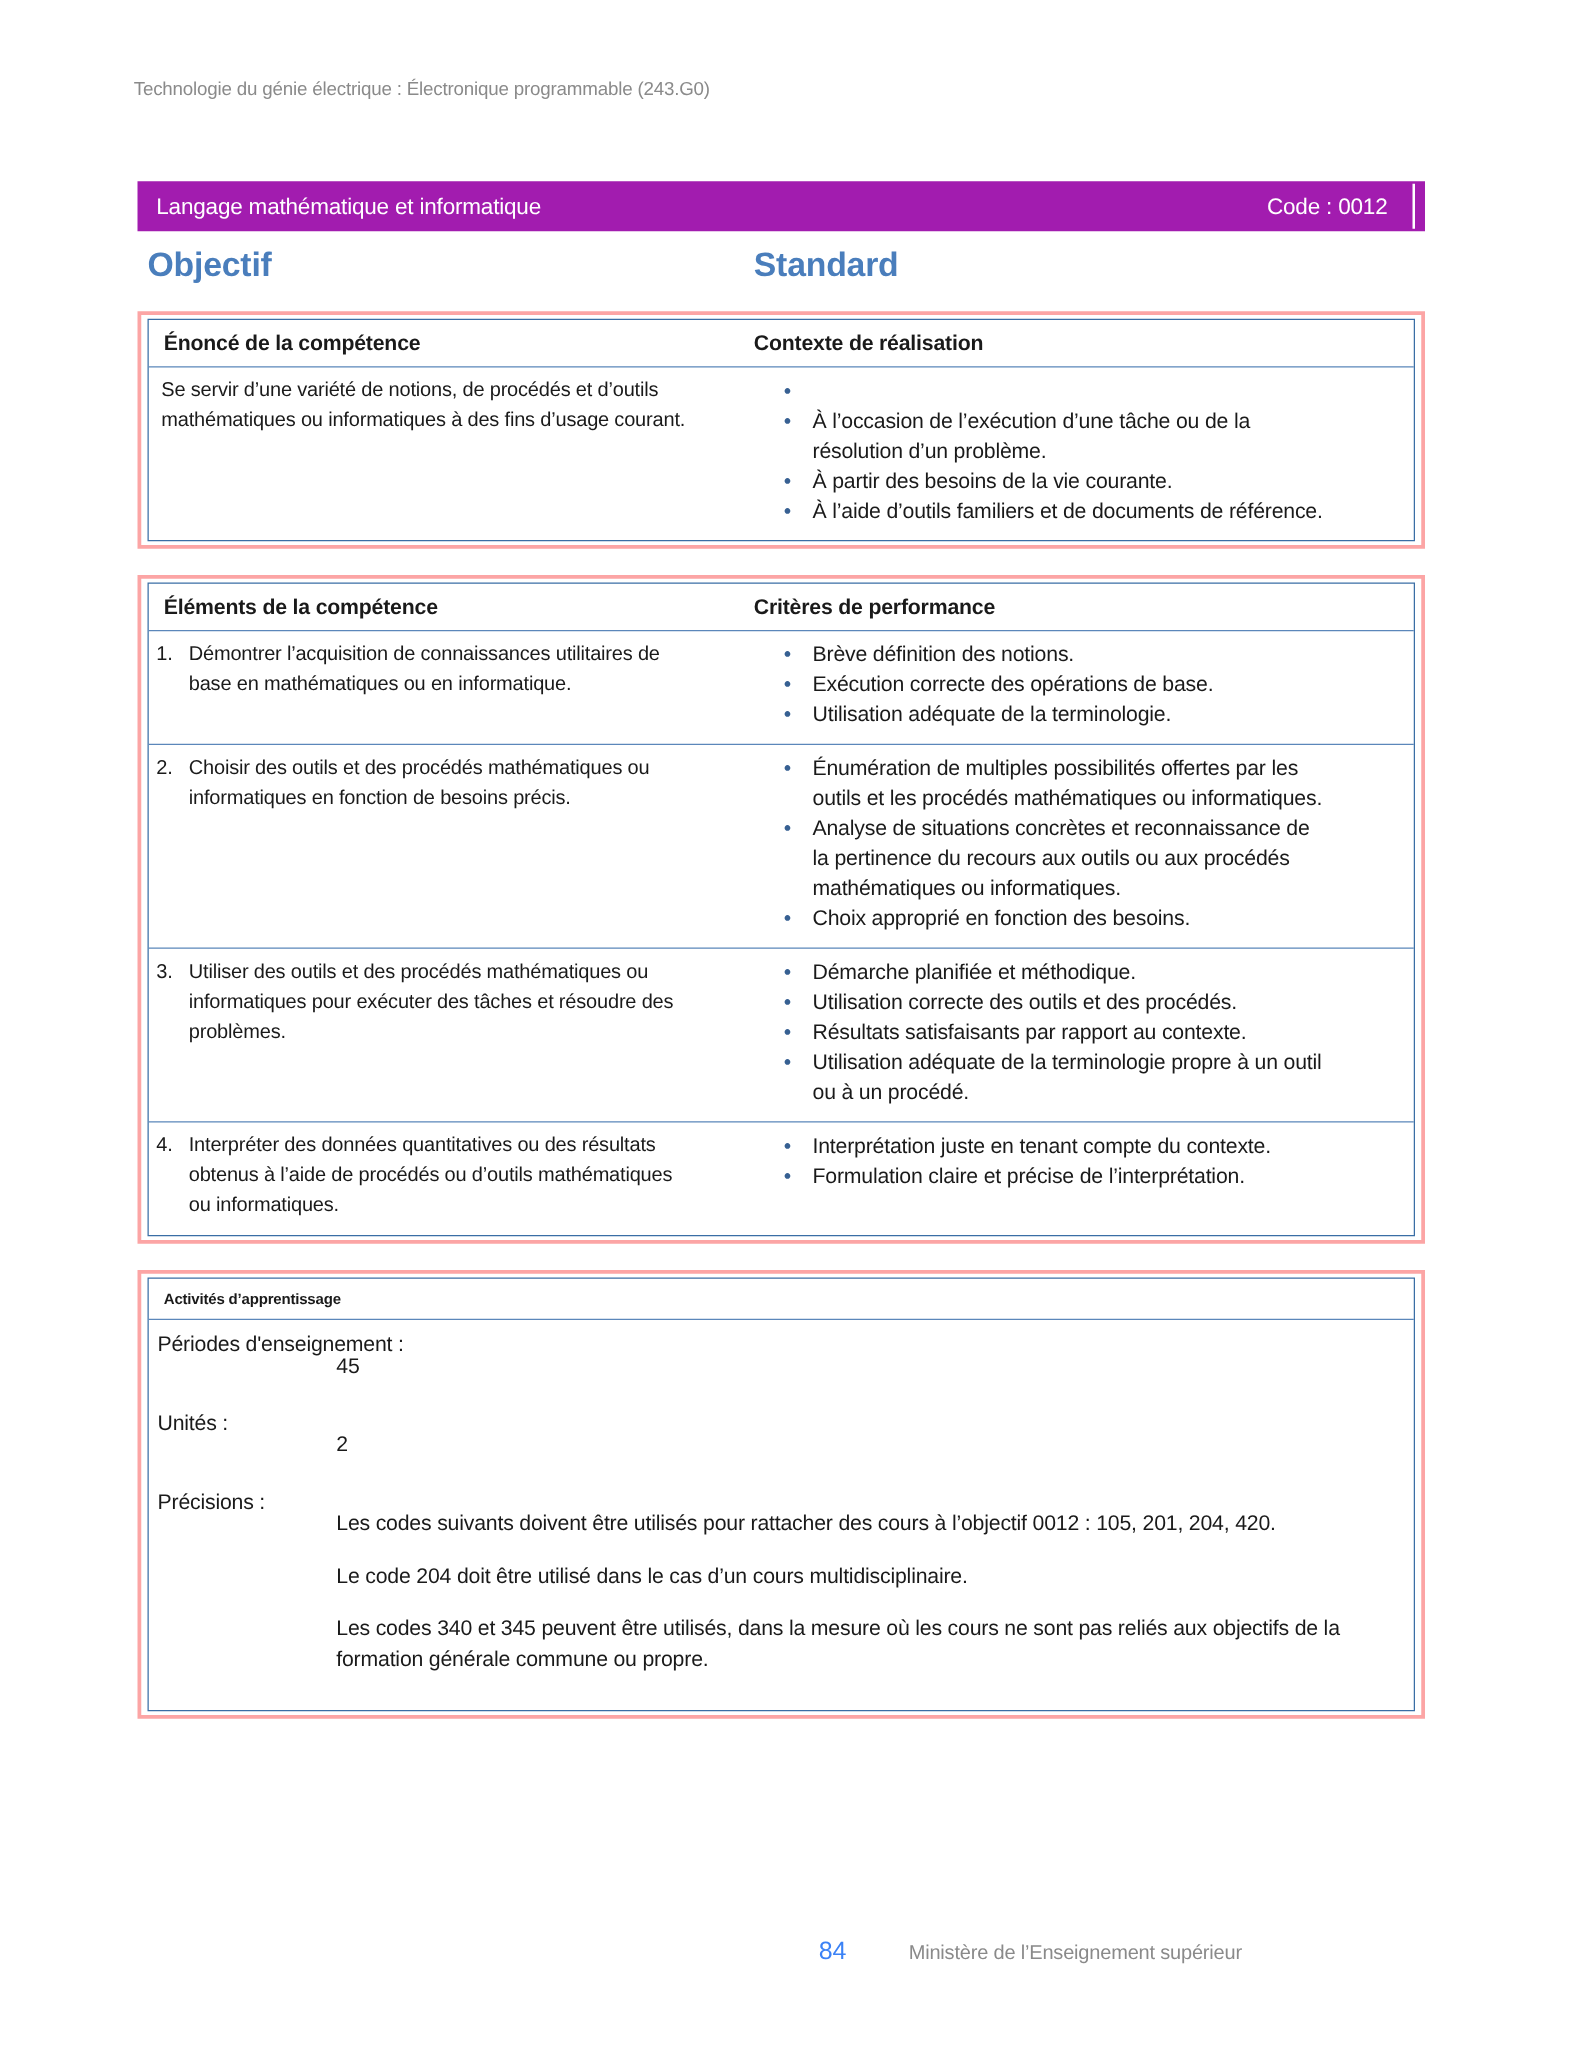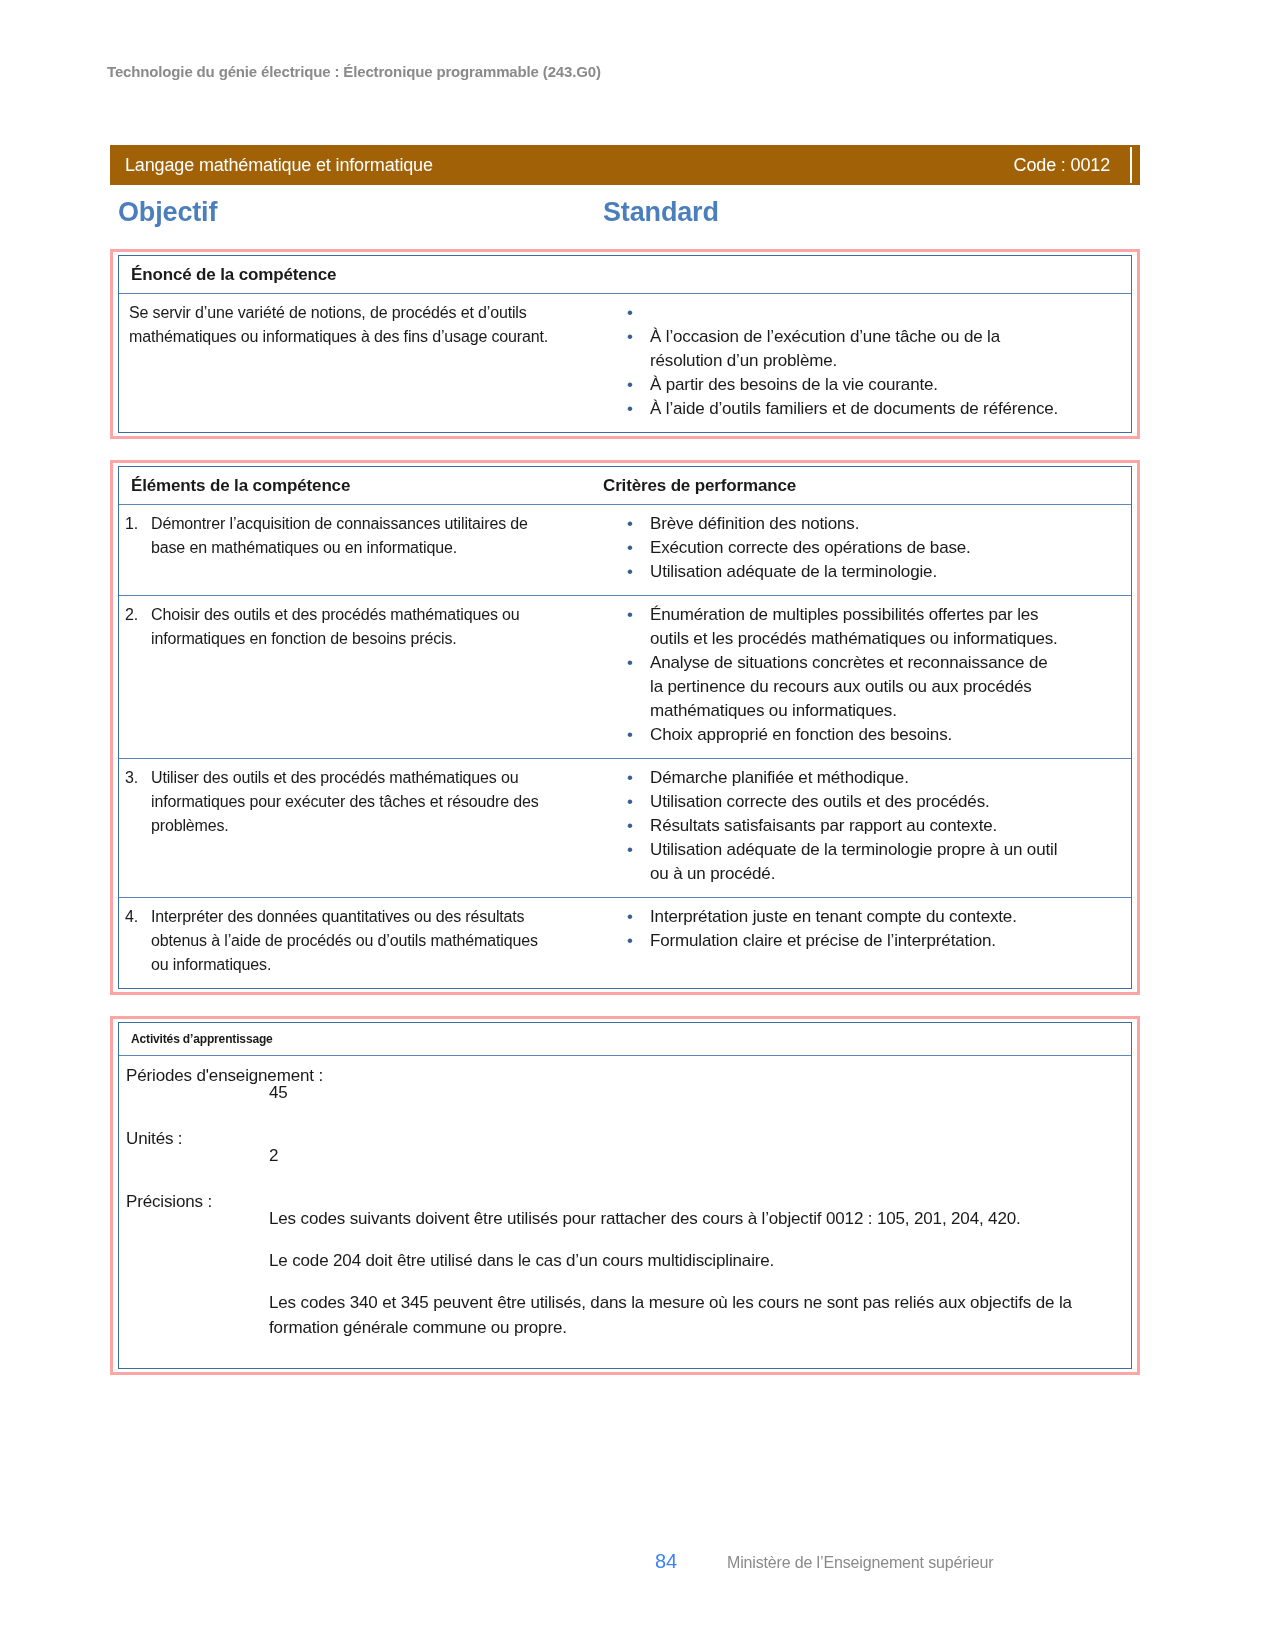--- a/index.html
+++ b/index.html
@@ -1,23 +1,23 @@
 <!DOCTYPE html>
 <html><head>
 <meta charset="utf-8">
 <style>
   html,body{margin:0;padding:0;background:#ffffff;}
   .page{position:relative;width:1275px;height:1650px;background:#ffffff;
         font-family:"Liberation Sans",sans-serif;color:#1a1a1a;overflow:hidden;
         letter-spacing:-0.15px;}
-  .doc-header{position:absolute;left:107px;top:63px;font-size:15px;font-weight:700;color:#8a8a8a;}
+  .doc-header{position:absolute;left:107px;top:63px;font-size:15px;font-weight:400;color:#8a8a8a;}
   .content{position:absolute;left:110px;top:145px;width:1030px;box-sizing:border-box;}
 
   
-  .banner{height:40px;background:#a16207;color:#ffffff;display:flex;align-items:center;
+  .banner{height:40px;background:#a21caf;color:#ffffff;display:flex;align-items:center;
           justify-content:space-between;padding:0 30px 0 15px;box-sizing:border-box;
           font-size:18px;position:relative;}
   .banner-divider{position:absolute;right:8px;top:2px;bottom:2px;width:2px;background:#ffffff;}
 
   
   .headings{display:grid;grid-template-columns:485px 1fr;margin-top:12px;}
   .headings .h{font-size:27px;font-weight:700;color:#4a7ebc;padding-left:8px;}
 
   
   .tbl{border:3px solid #fca5a5;margin-top:21px;}
@@ -67,20 +67,21 @@
 
     <div class="headings">
       <div class="h">Objectif</div>
       <div class="h">Standard</div>
     </div>
 
     <div class="tbl">
       <div class="tbl-inner">
         <div class="tbl-hrow">
           <div class="hcell">Énoncé de la compétence</div>
+          <div class="hcell right">Contexte de réalisation</div>
         </div>
         <div class="trow">
           <div class="lcell">Se servir d’une variété de notions, de procédés et d’outils mathématiques ou informatiques à des fins d’usage courant.</div>
           <div class="rcell">
 
               <div class="bullet-item">
                 <span class="marker">•</span>
               </div>
 
               <div class="bullet-item">

